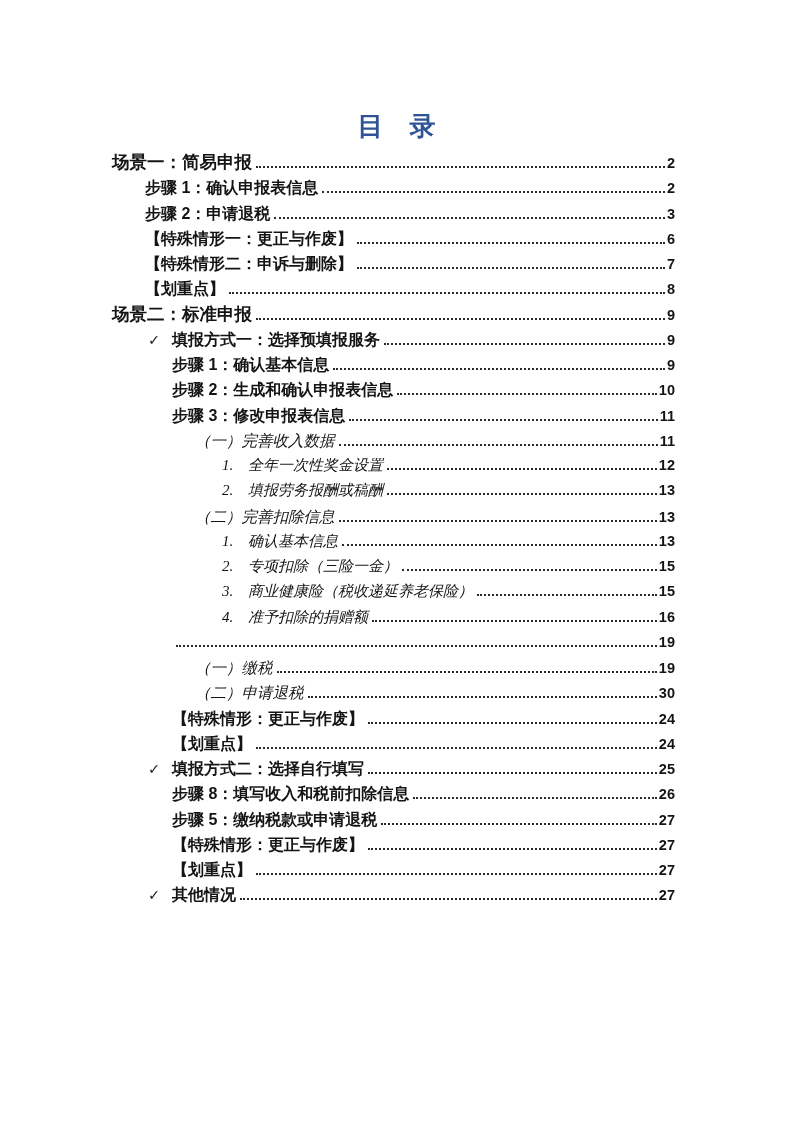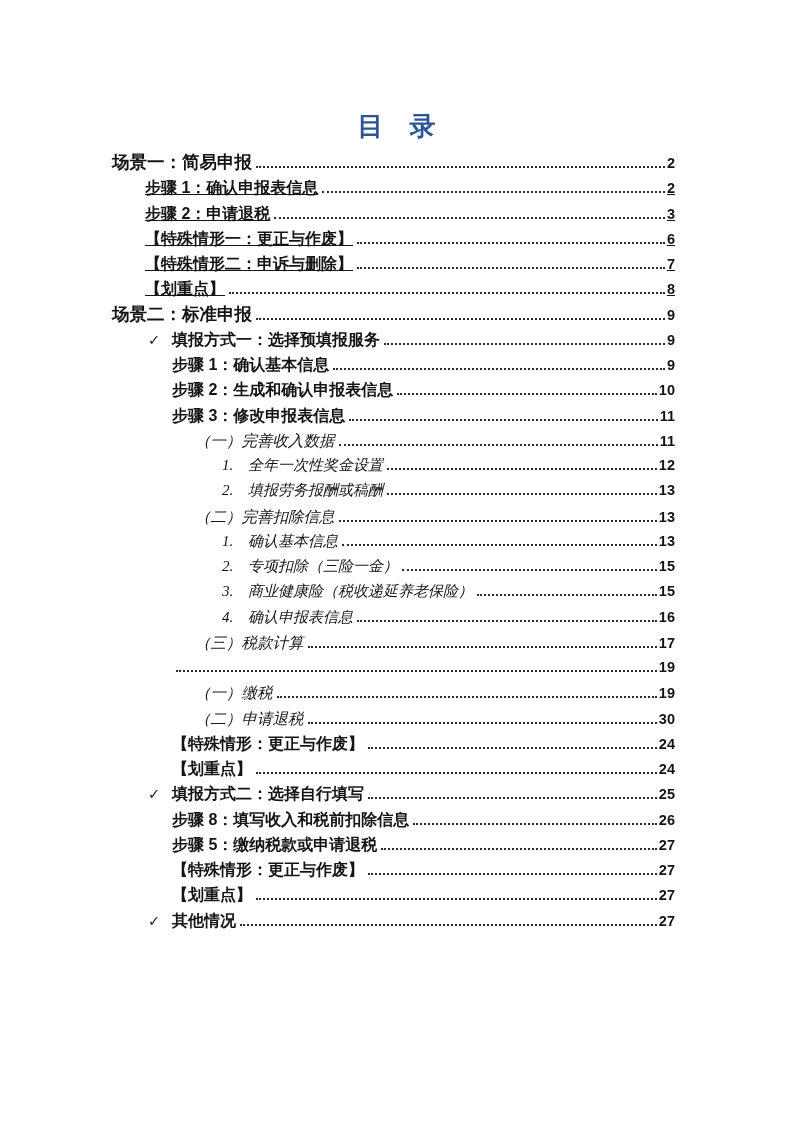--- a/index.html
+++ b/index.html
@@ -59,21 +59,21 @@
   }
   .pg {
     flex: 0 0 auto;
     font-family: "Liberation Sans", sans-serif;
     font-style: normal;
     font-size: 14.5px;
     font-weight: 600;
   }
   
   .h1 { padding-left: 0;     font-size: 17.5px; font-weight: 700; }
-  .h2 { padding-left: 33px;  font-size: 16px;   font-weight: 600; text-decoration: underline; }
+  .h2 { padding-left: 33px;  font-size: 16px;   font-weight: 600; }
   .h2check { padding-left: 36px; font-size: 16px; font-weight: 600; }
   .h3 { padding-left: 60px;  font-size: 16px;   font-weight: 600; }
   .h4 { padding-left: 83px;  font-size: 15.5px; font-weight: 400;
         font-family: "Liberation Serif", serif; font-style: italic; }
   .h5 { padding-left: 110px; font-size: 15px;   font-weight: 400;
         font-family: "Liberation Serif", serif; font-style: italic; }
 </style>
 </head>
 <body>
 
@@ -190,29 +190,23 @@
       <div class="row h5">
 
     <span class="num">3.</span>
     <span class="label">商业健康险（税收递延养老保险）</span>
     <span class="leader"></span>
     <span class="pg">15</span>
   </div>
       <div class="row h5">
 
     <span class="num">4.</span>
-    <span class="label">确认申报表信息</span>
+    <span class="label">准予扣除的捐赠额</span>
     <span class="leader"></span>
     <span class="pg">16</span>
-  </div>
-      <div class="row h4">
-
-    <span class="label">（三）税款计算</span>
-    <span class="leader"></span>
-    <span class="pg">17</span>
   </div>
       <div class="row h3">
 
     <span class="leader"></span>
     <span class="pg">19</span>
   </div>
       <div class="row h4">
 
     <span class="label">（一）缴税</span>
     <span class="leader"></span>

